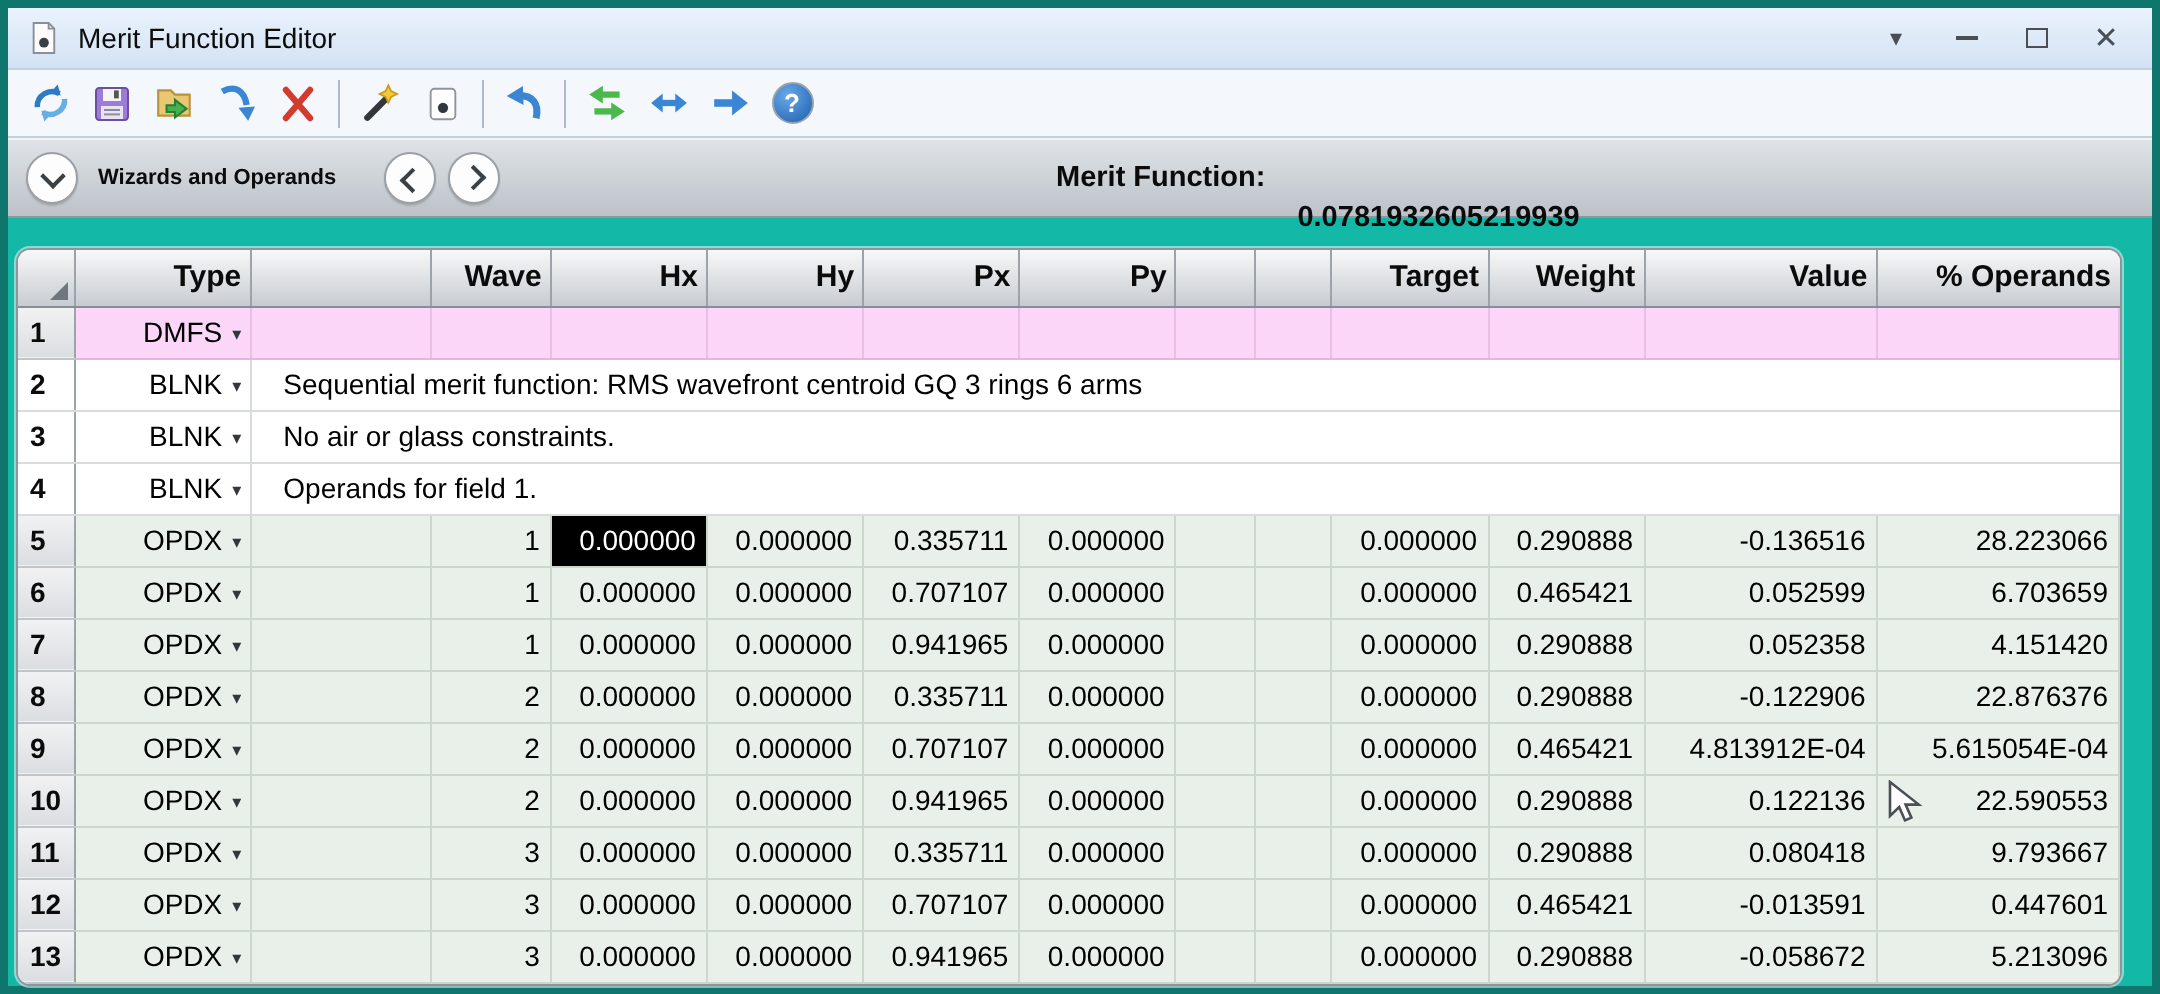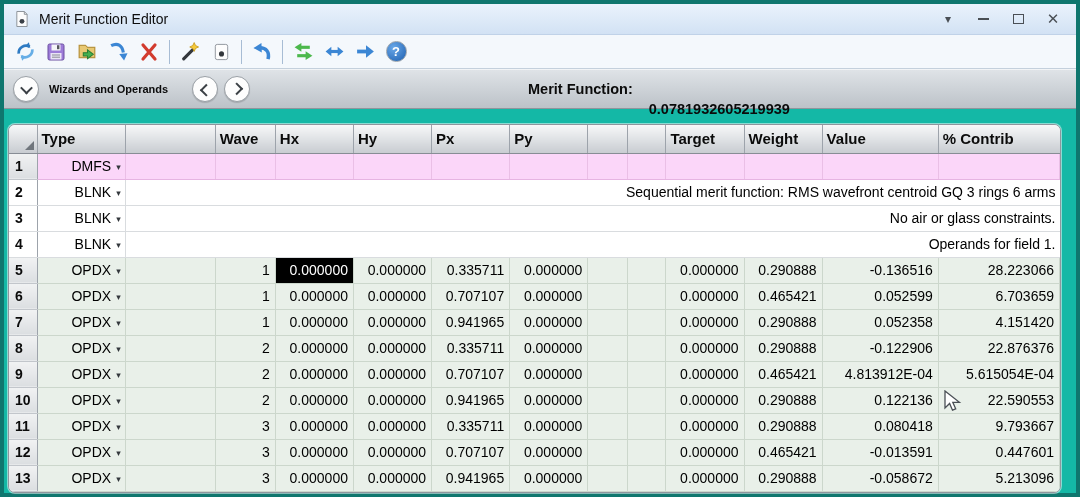--- a/index.html
+++ b/index.html
@@ -66,21 +66,21 @@
     border:1px solid #8f959d;border-radius:7px;overflow:hidden;
     background:#fff;box-shadow:0 0 0 1px rgba(255,255,255,.5);
   }
   table{border-collapse:collapse;table-layout:fixed;width:1051px;font-size:14px;font-family:"Liberation Sans",sans-serif;}
   th,td{padding:0 4px;overflow:hidden;white-space:nowrap;box-sizing:border-box;}
   tr{height:26px;}
   tr.hrow{height:28px;}
   .hc{
     background:linear-gradient(#f7f8f9,#c8ccd1);
     border-right:1px solid #9da3ab;border-bottom:1px solid #878d95;
-    font-weight:700;font-size:15px;text-align:left;color:#0b0b0b;
+    font-weight:700;font-size:15px;text-align:right;color:#0b0b0b;
   }
   .hc:last-child{border-right:none;}
   .corner{position:relative;}
   .tri{
     position:absolute;right:3px;bottom:3px;width:0;height:0;
     border-left:9px solid transparent;border-bottom:9px solid #70767d;
   }
   .rnum{
     background:linear-gradient(#f1f2f3,#dbdee1);
     border-right:1px solid #9da3ab;border-bottom:1px solid #c2c6cb;
@@ -88,21 +88,21 @@
   }
   .caret{font-size:9px;color:#33373c;margin-left:5px;vertical-align:1px;}
   .caret::after{content:"▾";}
   .type-cell{text-align:right;}
   
   tr.dmfs td{background:#fbd6f9;border-right:1px solid #eabfe6;border-bottom:1px solid #e6b4e2;}
   tr.dmfs td.rnum{background:linear-gradient(#f1f2f3,#dbdee1);border-right:1px solid #9da3ab;border-bottom:1px solid #c2c6cb;}
   
   tr.cmt td{background:#fff;border-bottom:1px solid #d9dcdf;}
   tr.cmt td.type-cell{border-right:1px solid #d9dcdf;}
-  tr.cmt td.comment{text-align:right;padding-left:16px;margin-top:15px;}
+  tr.cmt td.comment{text-align:left;padding-left:16px;margin-top:15px;}
   
   tr.data td{background:#e9f0e9;border-right:1px solid #ccd7cc;border-bottom:1px solid #ccd7cc;}
   tr.data td.rnum{background:linear-gradient(#f1f2f3,#dbdee1);border-right:1px solid #9da3ab;border-bottom:1px solid #c2c6cb;}
   td.num{text-align:right;padding-right:5px;}
   td.sel{background:#000 !important;color:#fff;}
   
   .cursor{position:absolute;left:938px;top:386px;pointer-events:none;z-index:50;}
 </style>
 </head>
 <body>
@@ -256,21 +256,21 @@
         <th class="hc">Wave</th>
         <th class="hc">Hx</th>
         <th class="hc">Hy</th>
         <th class="hc">Px</th>
         <th class="hc">Py</th>
         <th class="hc"></th>
         <th class="hc"></th>
         <th class="hc">Target</th>
         <th class="hc">Weight</th>
         <th class="hc">Value</th>
-        <th class="hc">% Contrib</th>
+        <th class="hc">% Operands</th>
       </tr>
 
       <tr class="dmfs">
         <td class="rnum">1</td>
         <td class="type-cell"><span>DMFS</span><span class="caret"></span></td>
         <td></td>
             <td></td>
         <td></td>
             <td></td>
         <td></td>

